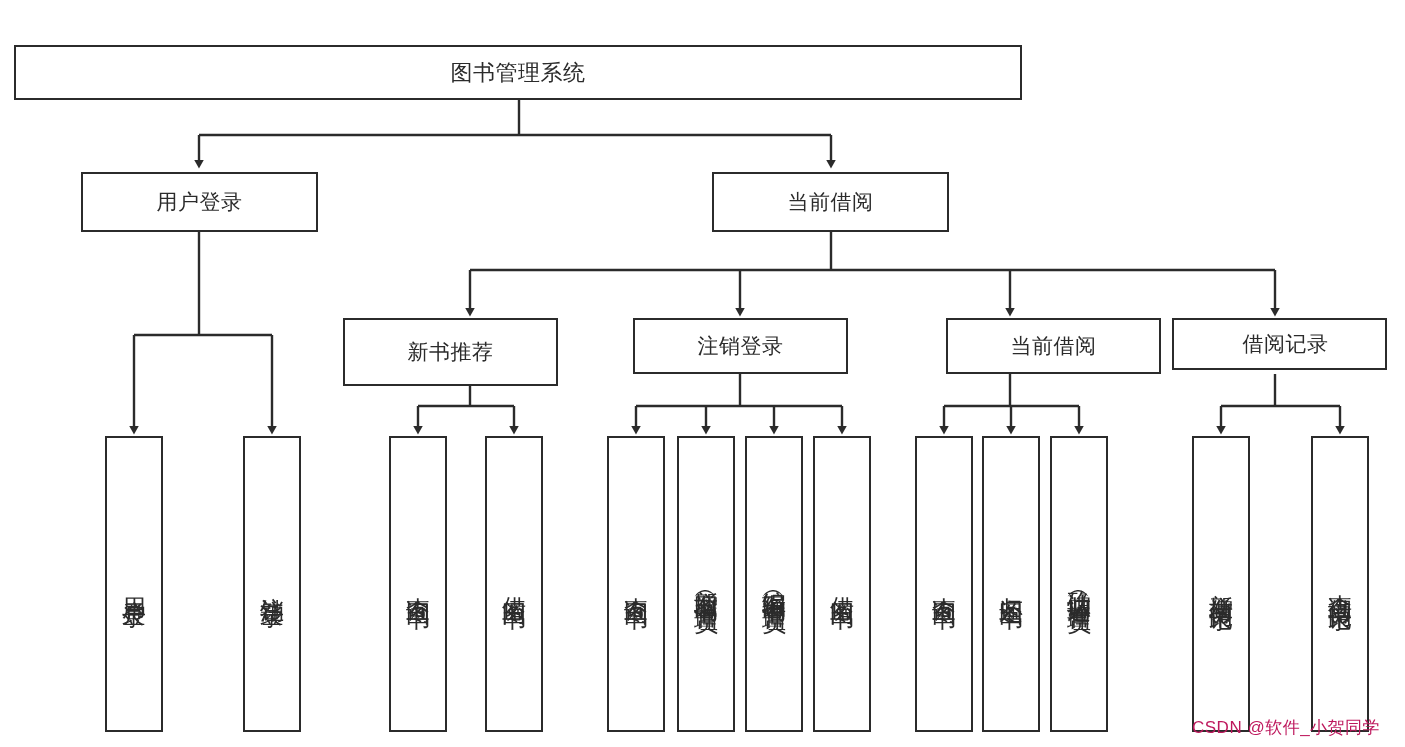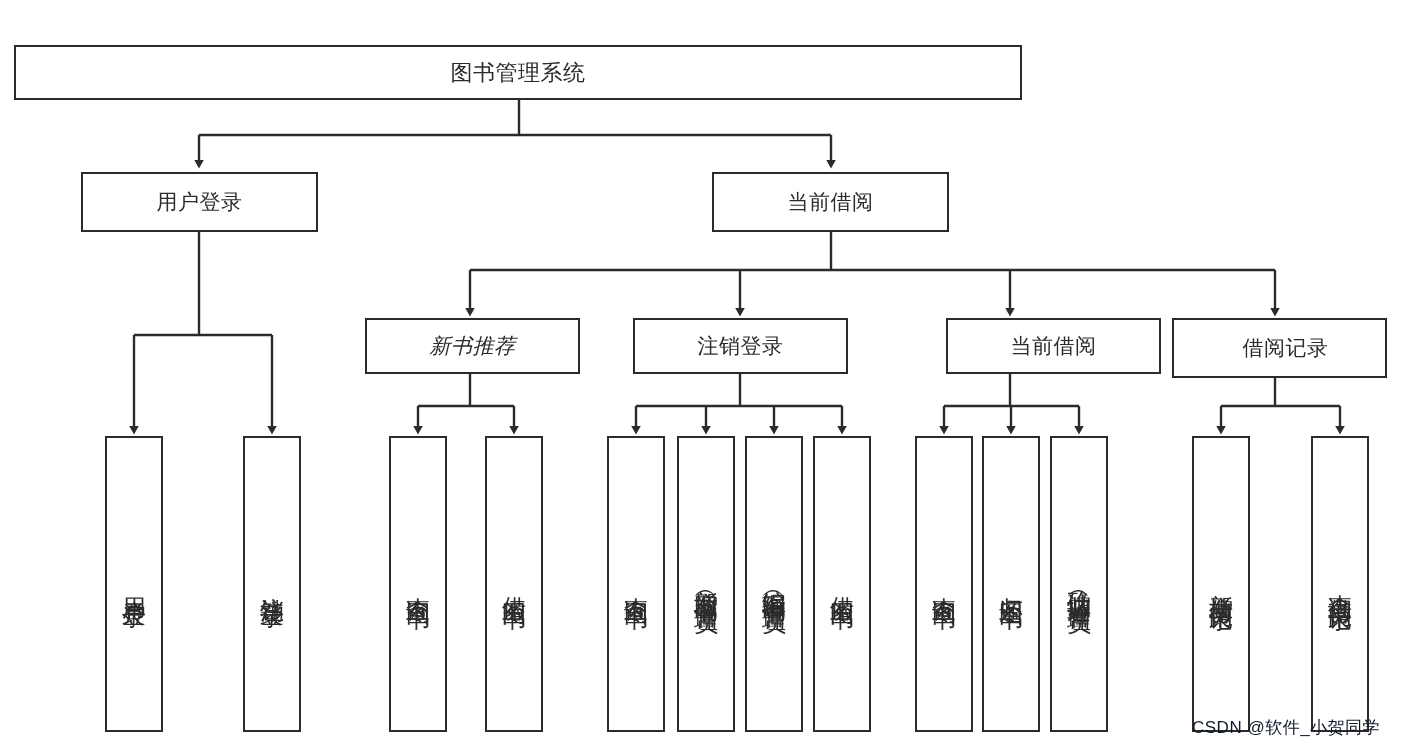--- a/index.html
+++ b/index.html
@@ -58,21 +58,21 @@
     writing-mode: vertical-rl;
     text-orientation: upright;
     font-size: 24px;
     line-height: 1.0;
     letter-spacing: 3px;
     white-space: nowrap;
   }
   .watermark {
     position: absolute;
     font-size: 17px;
-    color: #0f172a;
+    color: #be185d;
     white-space: nowrap;
     letter-spacing: 0.5px;
     pointer-events: none;
   }
 </style>
 </head>
 <body>
 
 <div id="canvas">
 
@@ -132,33 +132,33 @@
   </div>
 
   <div class="node horiz" style="left:81px; top:172px; width:237px; height:60px;">
     <span class="node-label">用户登录</span>
   </div>
 
   <div class="node horiz" style="left:712px; top:172px; width:237px; height:60px;">
     <span class="node-label">当前借阅</span>
   </div>
 
-  <div class="node horiz" style="left:365px; top:318px; width:215px; height:56px;font-style:italic;">
+  <div class="node horiz" style="left:343px; top:318px; width:215px; height:68px;">
     <span class="node-label">新书推荐</span>
   </div>
 
   <div class="node horiz" style="left:633px; top:318px; width:215px; height:56px;">
     <span class="node-label">注销登录</span>
   </div>
 
   <div class="node horiz" style="left:946px; top:318px; width:215px; height:56px;">
     <span class="node-label">当前借阅</span>
   </div>
 
-  <div class="node horiz" style="left:1172px; top:318px; width:215px; height:60px;padding-left:12px;">
+  <div class="node horiz" style="left:1172px; top:318px; width:215px; height:52px;padding-left:12px;">
     <span class="node-label">借阅记录</span>
   </div>
 
   <div class="node vert" style="left:105px; top:436px; width:58px; height:296px;">
     <span class="node-label">用户登录</span>
   </div>
 
   <div class="node vert" style="left:243px; top:436px; width:58px; height:296px;">
     <span class="node-label">注销登录</span>
   </div>

